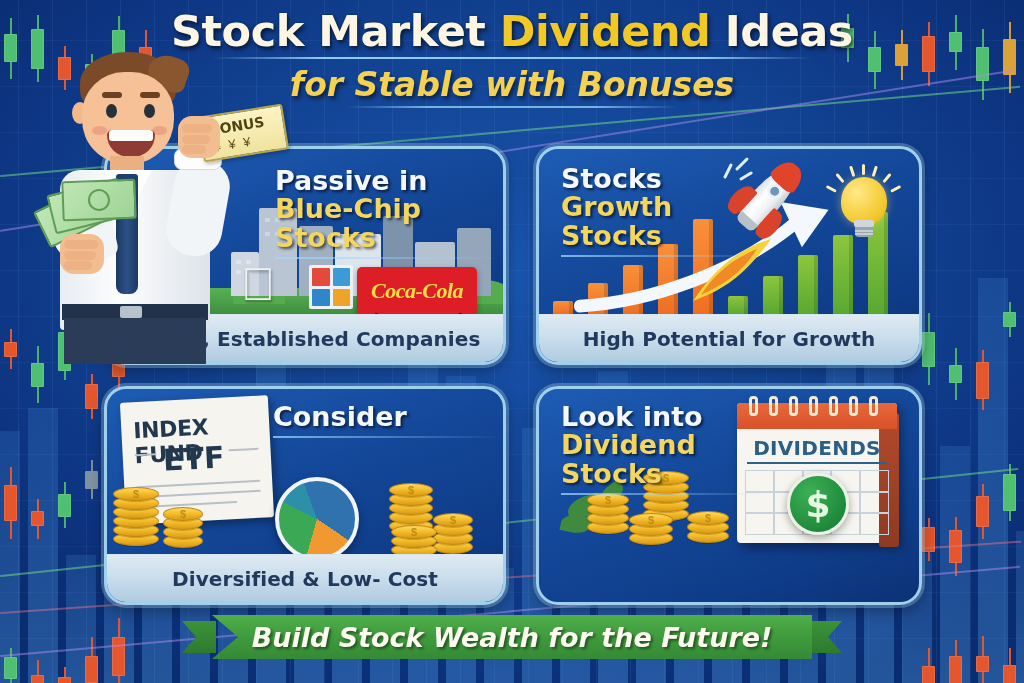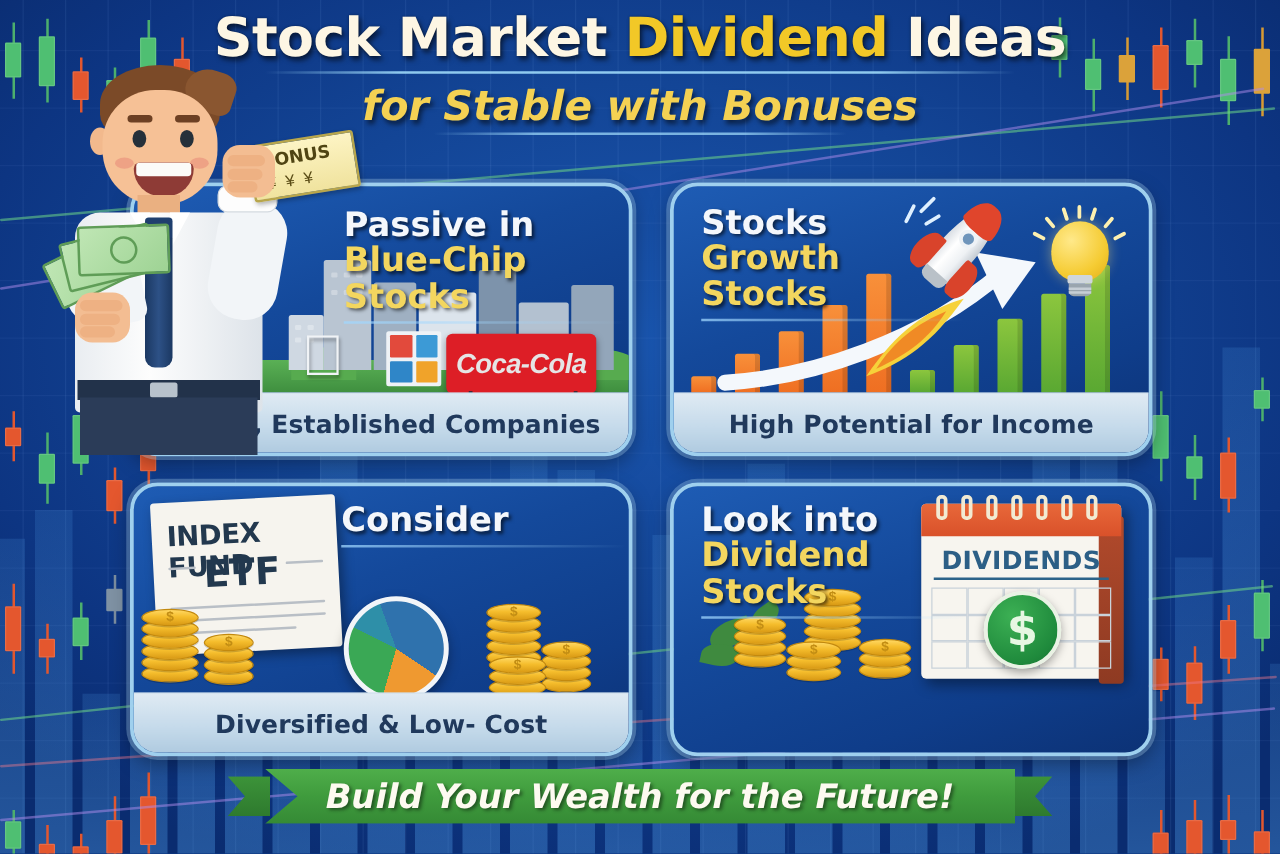--- a/index.html
+++ b/index.html
@@ -122,21 +122,21 @@
   }
   .apple-logo { position: absolute; color: #f0f3f6; font-size: 46px; line-height: 1; text-shadow: 1px 2px 3px rgba(0,0,0,.4); }
   .ms-logo { position: absolute; width: 44px; height: 44px; display: grid; grid-template-columns: 1fr 1fr; grid-template-rows: 1fr 1fr; gap: 3px; background: #eef2f6; padding: 3px; border-radius: 2px; }
   .ms-logo div { border-radius: 1px; }
   .coke {
     position: absolute; background: #dd1e26; border-radius: 5px;
     display: flex; align-items: center; justify-content: center;
     box-shadow: 0 3px 6px rgba(0,0,0,.35);
   }
   .coke span {
-    color: #e5e5e5; font-family: Liberation Sans, sans-serif; font-style: italic;
+    color: #fde047; font-family: Liberation Serif, serif; font-style: italic;
     font-weight: 700; font-size: 22px; letter-spacing: -.5px;
   }
   .coke-leg { position: absolute; width: 3px; background: #1a2a3a; }
 
   
   .gbar { position: absolute; bottom: 0; border-radius: 2px 2px 0 0; }
   .gbar.o { background: linear-gradient(to bottom, #f8903a, #ef6f22); box-shadow: inset -4px 0 0 rgba(0,0,0,.13); }
   .gbar.g { background: linear-gradient(to bottom, #8cc63e, #5aa832); box-shadow: inset -4px 0 0 rgba(0,0,0,.13); }
   .rocket { position: absolute; transform: rotate(42deg); }
   .rocket .hull {
@@ -674,21 +674,21 @@
           <div class="ray" style="left:27px; top:-13px; transform:rotate(62deg); transform-origin:50% 42px;"></div>
         </div>
 
       <div class="card-head" style="left:22px; top:16px; width:210px;">
         <div class="head-l1">Stocks</div>
         <div class="head-l2">Growth Stocks</div>
         <div class="head-rule"></div>
       </div>
     </div>
     <div class="card-footer">
-      <span>High Potential for Income</span>
+      <span>High Potential for Growth</span>
     </div>
   </div>
 
   <div class="card" style="left:104px; top:386px; width:402px; height:219px;">
     <div class="card-body">
       <div class="doc" style="left:16px; top:10px; width:148px; height:122px;">
         <div class="t1">INDEX FUND</div>
         <div class="t2">ETF</div>
         <div class="ln" style="left:12px; top:52px; width:22px;"></div>
         <div class="ln" style="left:106px; top:52px; width:30px;"></div>
@@ -861,18 +861,18 @@
       <div class="finger" style="left:4px; top:19px; width:28px;"></div>
       <div class="finger" style="left:4px; top:29px; width:24px;"></div>
     </div>
   </div>
 
   <div class="ribbon-wrap">
     <div style="position:relative;">
       <div class="rib-tail l"></div>
       <div class="rib-tail r"></div>
       <div class="ribbon">
-        <span>Build Your Wealth for the Future!</span>
+        <span>Build Stock Wealth for the Future!</span>
       </div>
     </div>
   </div>
 
 </div>
 
 </body></html>

